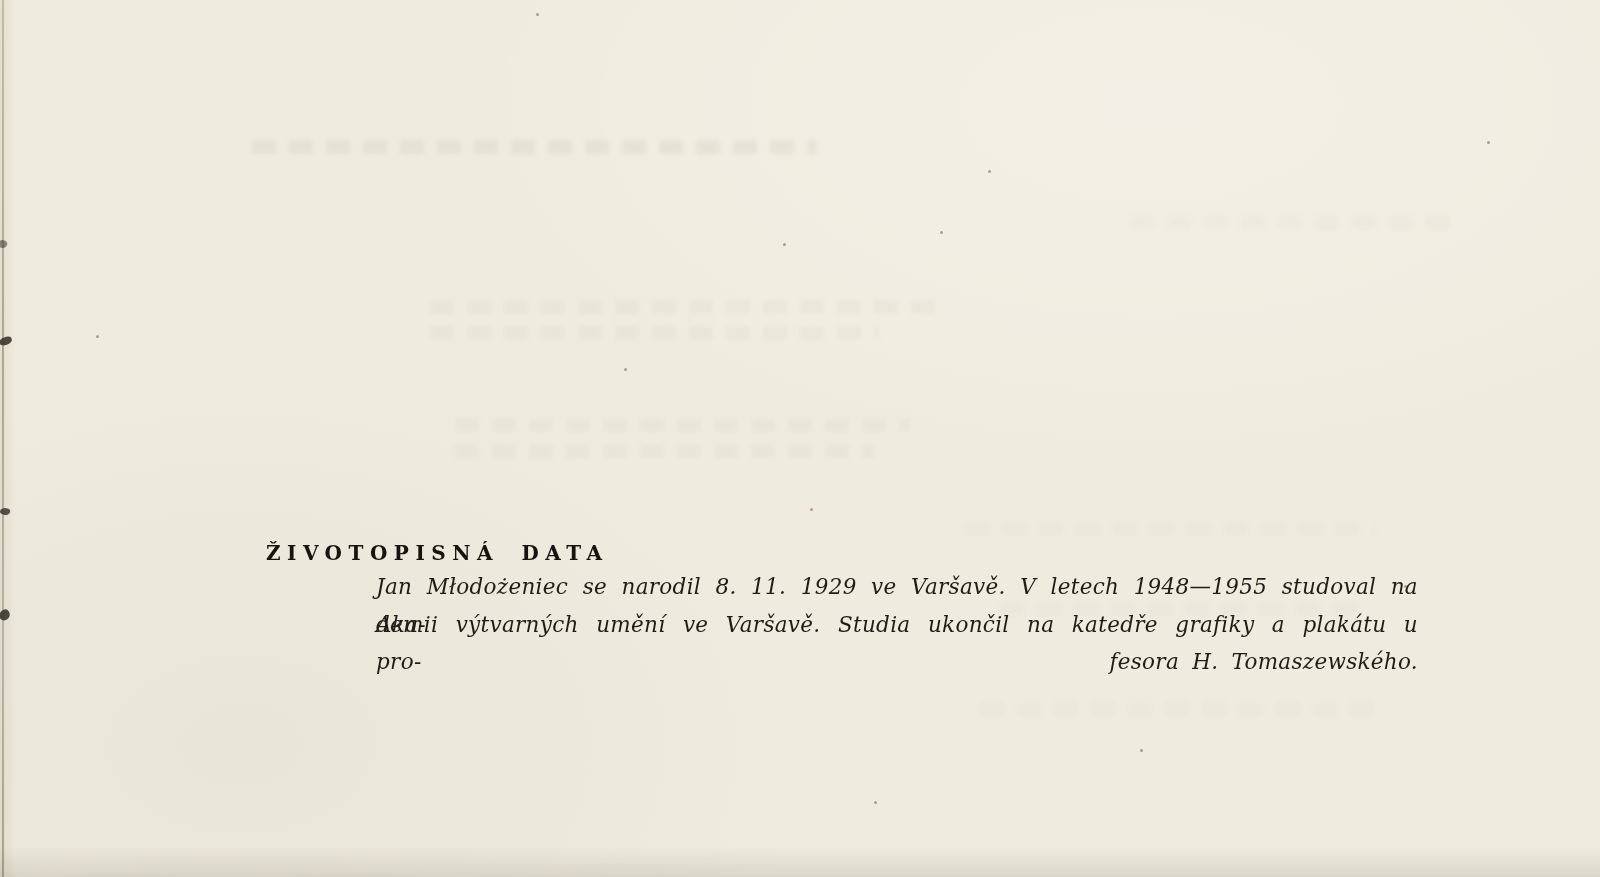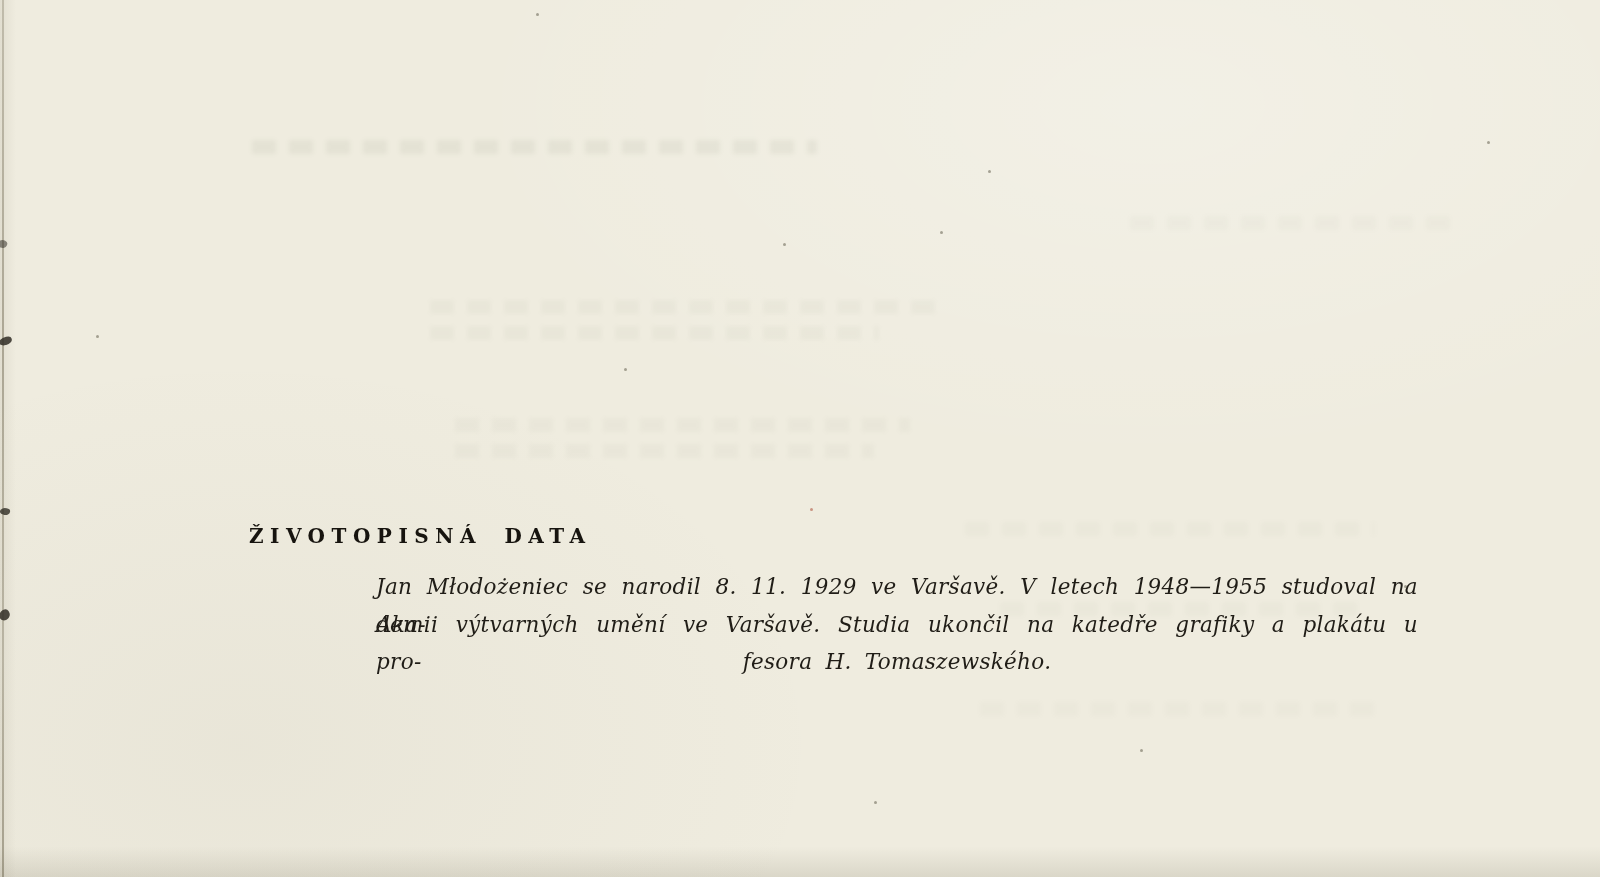--- a/index.html
+++ b/index.html
@@ -76,21 +76,21 @@
     border-radius: 50%;
     background: rgba(72,66,48,0.45);
   }
   .speck.red { background: rgba(165,62,40,0.50); }
 
   
   .heading {
     position: absolute;
     left: 249px;
     top: 521px;
-    margin: 0;
+    margin: 17px;
     font-family: "DejaVu Serif", serif;
     font-weight: 700;
     font-style: normal;
     font-size: 20px;
     line-height: 30px;
     letter-spacing: 6.5px;
     word-spacing: 9px;
     color: #17140f;
     white-space: nowrap;
   }
@@ -105,21 +105,21 @@
     font-style: italic;
     font-size: 21.5px;
     color: #201d17;
     letter-spacing: 0.3px;
     word-spacing: 6px;
   }
   .bio .line {
     height: 37.6px;
     line-height: 37.6px;
     white-space: nowrap;
-    text-align: center;
+    text-align: right;
   }
   .bio .line.just {
     white-space: normal;
     text-align: justify;
     text-align-last: justify;
   }
 </style>
 </head>
 <body>
 

